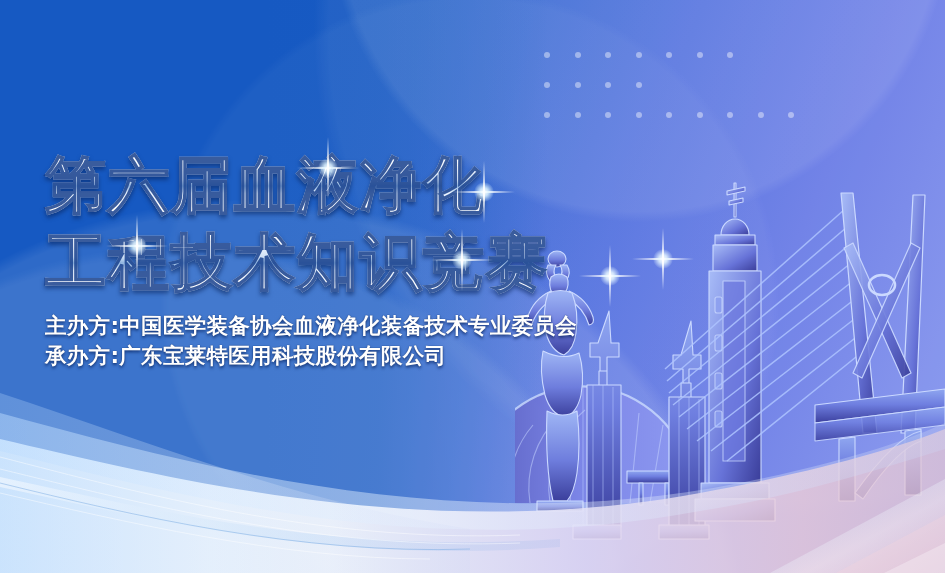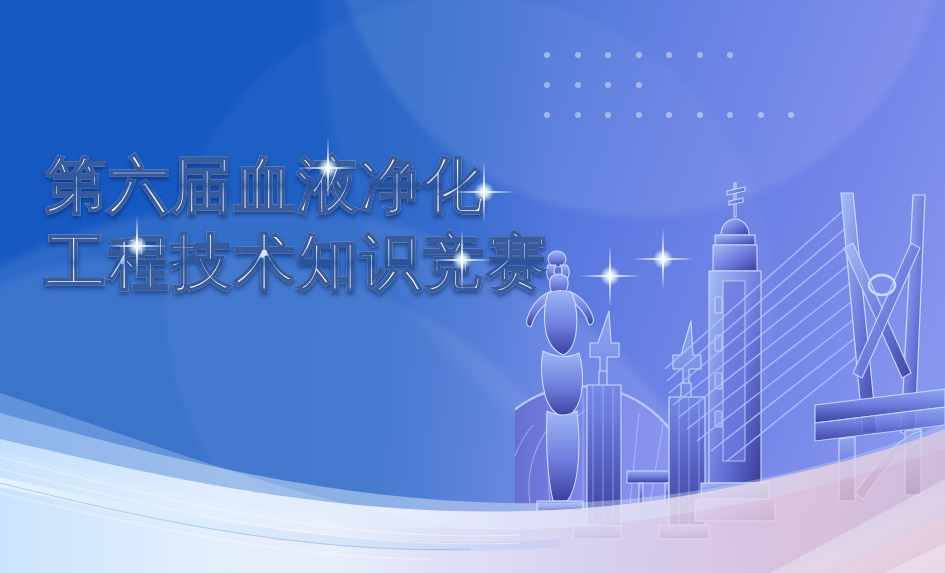--- a/index.html
+++ b/index.html
@@ -344,21 +344,23 @@
       </g>
     </svg>
   </div>
 
   <div class="text-block">
 
     <div class="title-line first">第六届血液净化</div>
 
     <div class="title-line second">工程技术知识竞赛</div>
 
-
+    <div class="subtitle">主办方:中国医学装备协会血液净化装备技术专业委员会</div>
+
+    <div class="subtitle" style="margin-top:2px;">承办方:广东宝莱特医用科技股份有限公司</div>
   </div>
 
   <span class="flare" style="left:296px;top:136px;">
       <i></i>
     </span>
   <span class="flare" style="left:452px;top:160px;">
       <i></i>
     </span>
   <span class="flare" style="left:105px;top:214px;">
       <i></i>

